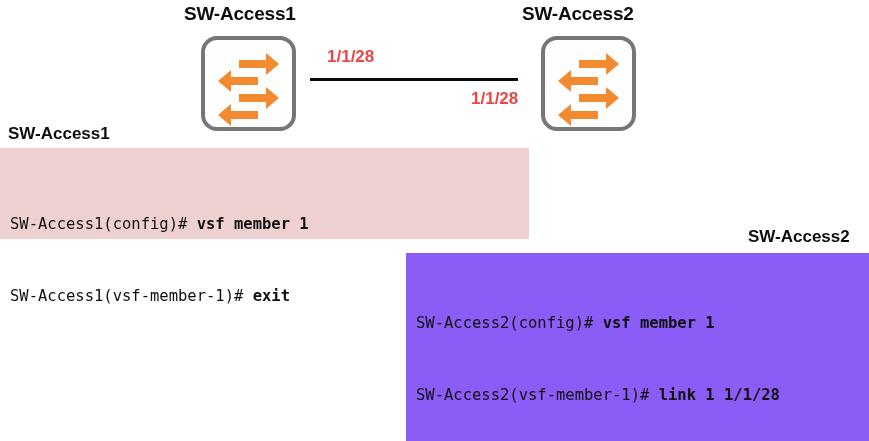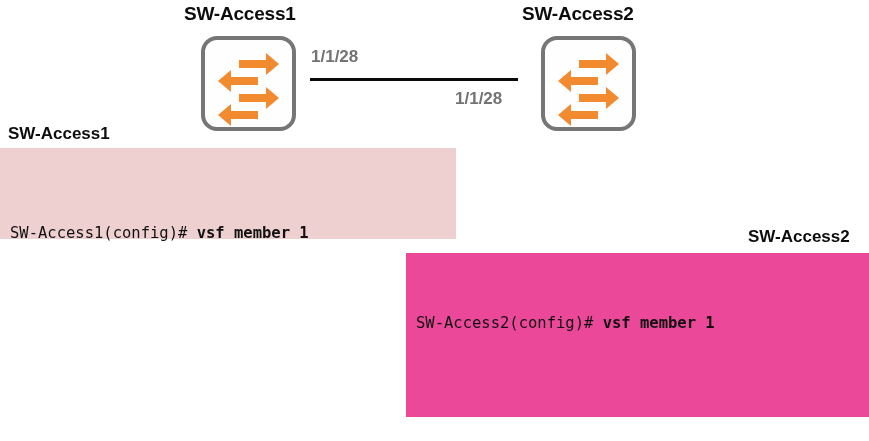--- a/index.html
+++ b/index.html
@@ -46,22 +46,23 @@
   .link-line {
     position: absolute;
     height: 0;
     border-top: 3px solid #0a0a0a;
   }
   .link-label {
     position: absolute;
     font-family: "Liberation Sans", sans-serif;
     font-weight: bold;
     font-size: 17px;
-    color: #737373;
+    color: #ef4444;
     white-space: nowrap;
+    margin-left: 16px;
   }
 
   
   .cli-caption {
     position: absolute;
     font-family: "Liberation Sans", sans-serif;
     font-weight: bold;
     font-size: 17px;
     color: #0d0d0d;
     white-space: nowrap;
@@ -74,31 +75,31 @@
     line-height: 24px;
     color: #111111;
     white-space: pre;
   }
   .cli-block .line { white-space: pre; }
   .cli-block b { font-weight: bold; }
 
   #cli-block-1 {
     left: 0px;
     top: 148px;
-    width: 456px;
+    width: 529px;
     height: 91px;
     background: #eed0d0;
-    padding: 25px 0 0 10px;
+    padding: 16px 0 0 10px;
   }
   #cli-block-2 {
     left: 406px;
     top: 253px;
     width: 463px;
-    height: 164px;
-    background: #ec4899;
+    height: 188px;
+    background: #8b5cf6;
     padding: 10px 0 0 10px;
   }
 </style>
 </head>
 <body>
 
 <div class="stage">
 
   <div class="node-title" style="left:184px; top:3px;">SW-Access1</div>
 
@@ -133,26 +134,28 @@
   <div class="link-line" style="left:310px; top:78px; width:208px;"></div>
 
   <div class="link-label" style="left:311px; top:47px;">1/1/28</div>
 
   <div class="link-label" style="left:455px; top:89px;">1/1/28</div>
 
   <div class="cli-caption" style="left:8px; top:124px;">SW-Access1</div>
 
   <div class="cli-block" id="cli-block-1">
     <div class="line"><span>SW-Access1(config)# </span><b>vsf member 1</b></div>
+    <div class="line"><span>SW-Access1(vsf-member-1)# </span><b>exit</b></div>
   </div>
 
   <div class="cli-caption" style="left:748px; top:227px;">SW-Access2</div>
 
   <div class="cli-block" id="cli-block-2">
     <div class="line"><span>SW-Access2(config)# </span><b>vsf member 1</b></div>
+    <div class="line"><span>SW-Access2(vsf-member-1)# </span><b>link 1 1/1/28</b></div>
     
     
     
     
     
   </div>
 
 </div>
 
 </body></html>

